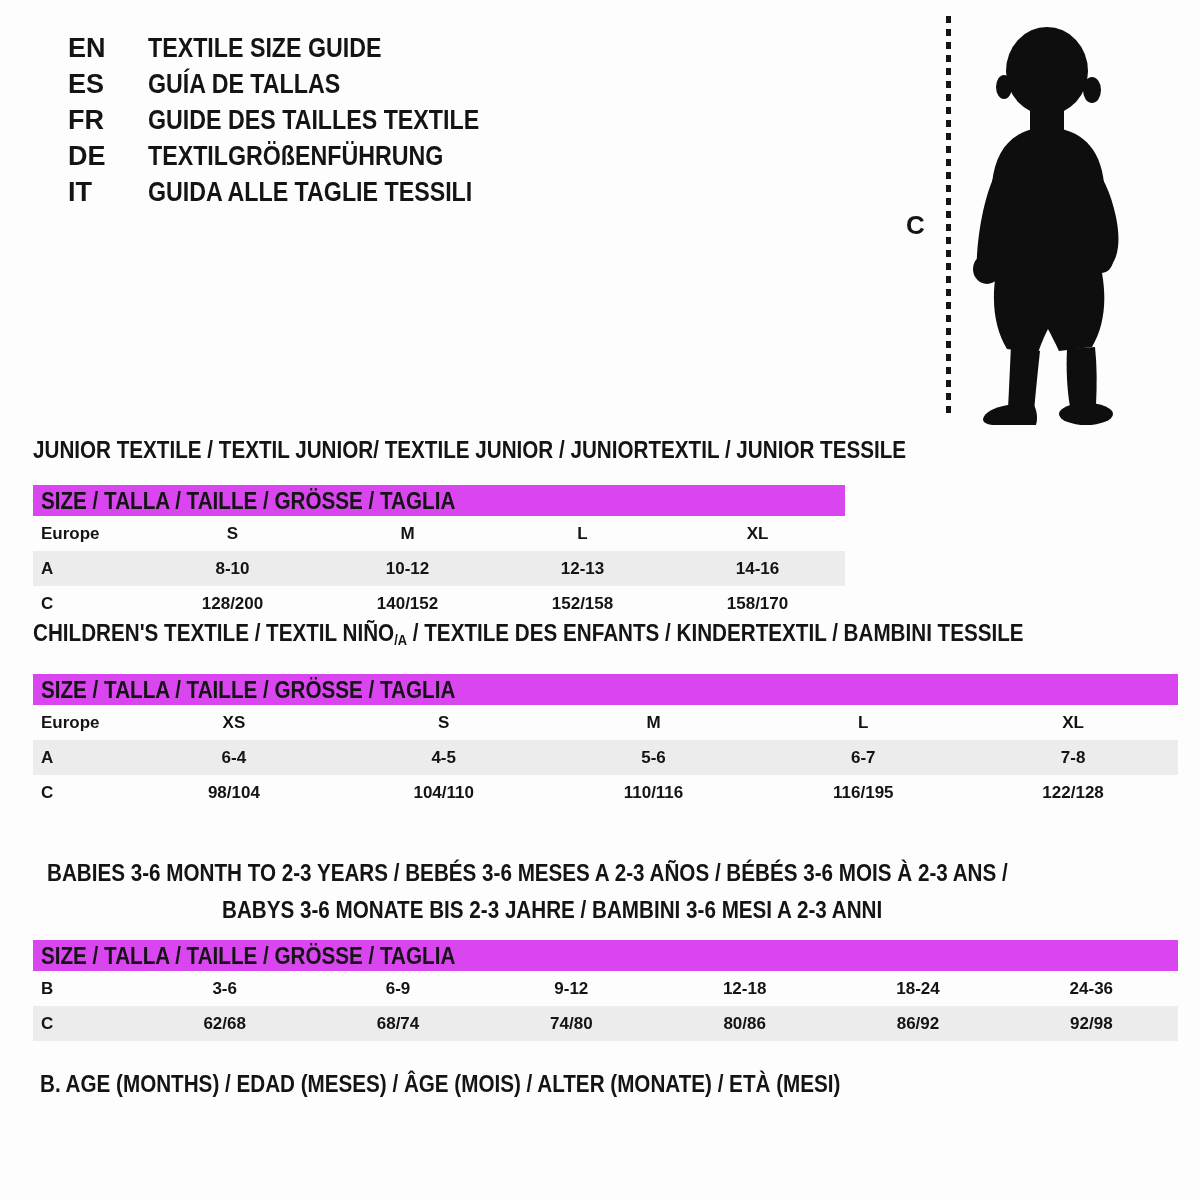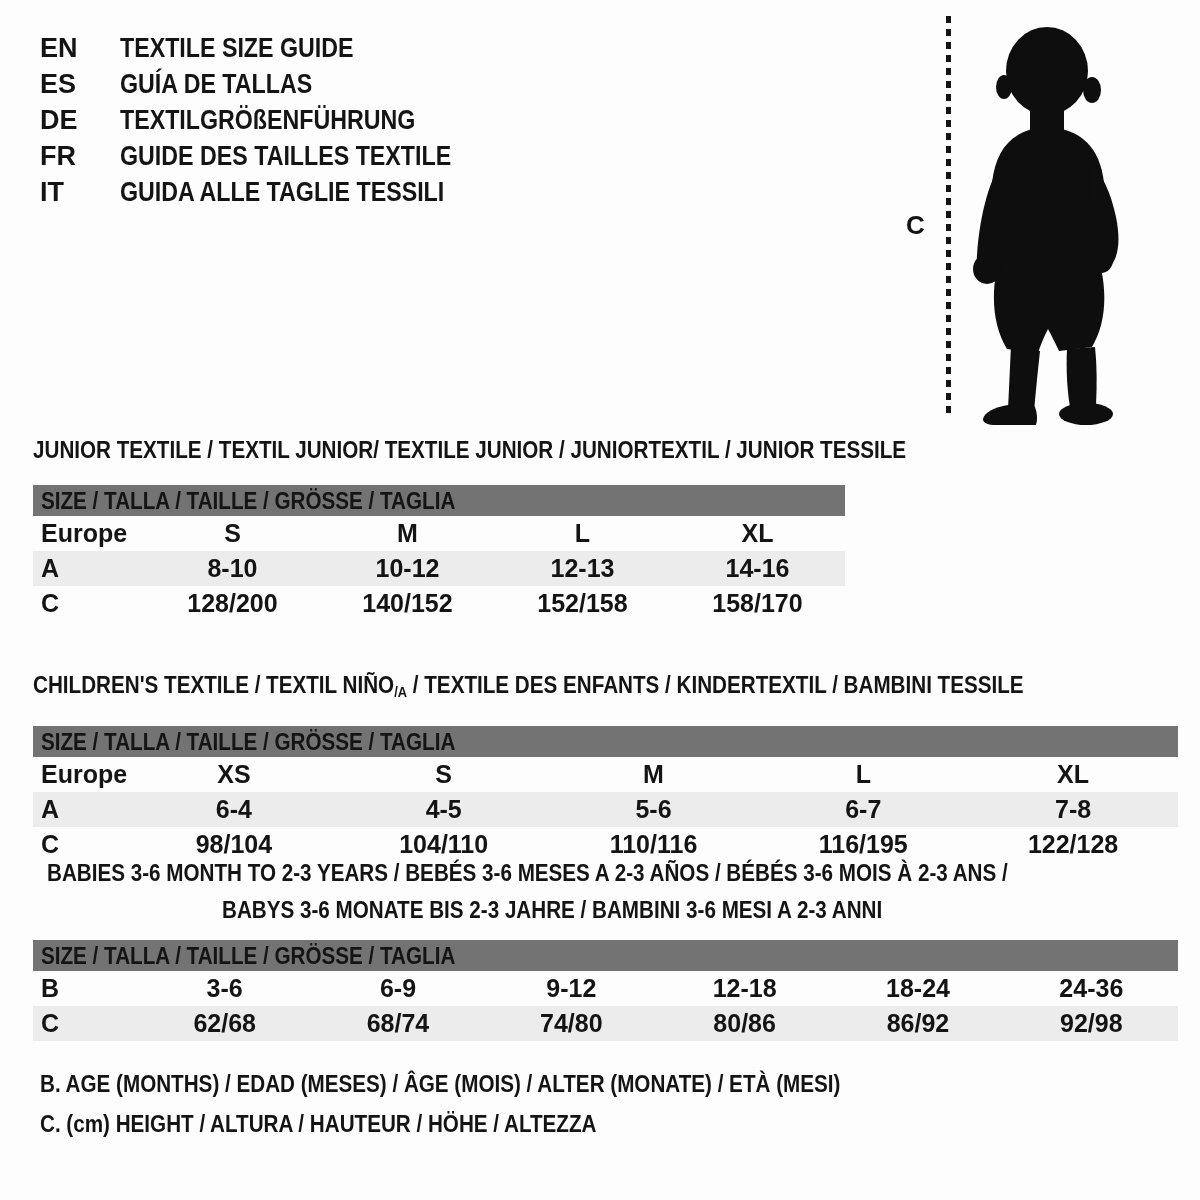--- a/index.html
+++ b/index.html
@@ -6,49 +6,49 @@
   .page {
     position:relative; width:1200px; height:1200px; overflow:hidden;
     background:#fdfdfd; color:#141414;
     font-family:"Liberation Sans", sans-serif; font-weight:bold;
   }
   .condense { display:inline-block; transform:scaleX(0.86); transform-origin:0 50%; white-space:nowrap; }
 
   
   .lang-list { position:absolute; left:40px; top:30px; font-size:27px; line-height:36px; }
   .lang-row { display:flex; }
-  .lang-code { width:80px; flex:0 0 80px; }
+  .lang-code { width:80px; flex:0 0 80px;margin-left:28px; }
 
   
   .height-line {
     position:absolute; left:946px; top:16px; width:5px; height:400px;
     background:repeating-linear-gradient(to bottom, #141414 0 7px, transparent 7px 13px);
   }
   .c-label { position:absolute; left:906px; top:210px; font-size:26px; }
   .baby-svg { position:absolute; left:950px; top:14px; }
 
   
   .section { position:absolute; left:33px; }
   #junior-section   { top:437px; width:812px; }
-  #children-section { top:672px; width:1145px; }
+  #children-section { top:620px; width:1145px; }
   #babies-section   { top:846px; width:1145px;margin-top:8px; }
   .sec-title { font-size:24px; line-height:26px; white-space:nowrap;text-align:center; }
   .sec-title .sub { font-size:15px; vertical-align:-4px; }
   #babies-section .sec-title { line-height:37px; }
 
   .size-bar {
-    background:#737373; height:31px; line-height:31px;
+    background:#d946ef; height:31px; line-height:31px;
     padding-left:8px; font-size:24px; box-sizing:border-box;
   }
   #junior-section .size-bar   { margin-top:22px; }
   #children-section .size-bar { margin-top:21px; }
   #babies-section .size-bar   { margin-top:12px; }
 
   table.size-table { border-collapse:collapse; width:100%; table-layout:fixed; }
-  table.size-table td { height:35px; font-size:25px; text-align:center; padding:0; overflow:visible; white-space:nowrap; }
+  table.size-table td { height:35px; font-size:17px; text-align:center; padding:0; overflow:visible; white-space:nowrap; }
   table.size-table td.rowlabel { text-align:left; padding-left:8px; }
   tr.stripe { background:#ececec; }
 
   
   .legend { position:absolute; left:40px; top:1064px; font-size:24px; line-height:40px; }
 </style>
 </head>
 <body>
 
 <div class="page">
@@ -56,26 +56,26 @@
   <div class="lang-list">
     <div class="lang-row">
       <span class="lang-code">EN</span>
       <span class="condense">TEXTILE SIZE GUIDE</span>
     </div>
     <div class="lang-row">
       <span class="lang-code">ES</span>
       <span class="condense">GUÍA DE TALLAS</span>
     </div>
     <div class="lang-row">
+      <span class="lang-code">FR</span>
+      <span class="condense">GUIDE DES TAILLES TEXTILE</span>
+    </div>
+    <div class="lang-row">
       <span class="lang-code">DE</span>
       <span class="condense">TEXTILGRÖßENFÜHRUNG</span>
-    </div>
-    <div class="lang-row">
-      <span class="lang-code">FR</span>
-      <span class="condense">GUIDE DES TAILLES TEXTILE</span>
     </div>
     <div class="lang-row">
       <span class="lang-code">IT</span>
       <span class="condense">GUIDA ALLE TAGLIE TESSILI</span>
     </div>
   </div>
 
   <div class="c-label">C</div>
   <div class="height-line"></div>
   <svg class="baby-svg" width="195" height="412" viewBox="0 0 195 410" aria-hidden="true">
@@ -219,16 +219,15 @@
           <td>80/86</td>
           <td>86/92</td>
           <td>92/98</td>
         </tr>
       </tbody>
     </table>
   </div>
 
   <div class="legend">
     <div><span class="condense">B. AGE (MONTHS) / EDAD (MESES) / ÂGE (MOIS) / ALTER (MONATE) / ETÀ (MESI)</span></div>
-    <div><span class="condense">C. (cm) HEIGHT / ALTURA / HAUTEUR / HÖHE / ALTEZZA</span></div>
   </div>
 
 </div>
 
 </body></html>

